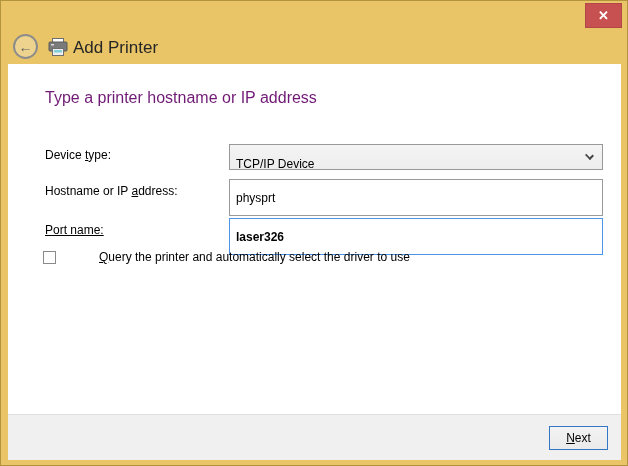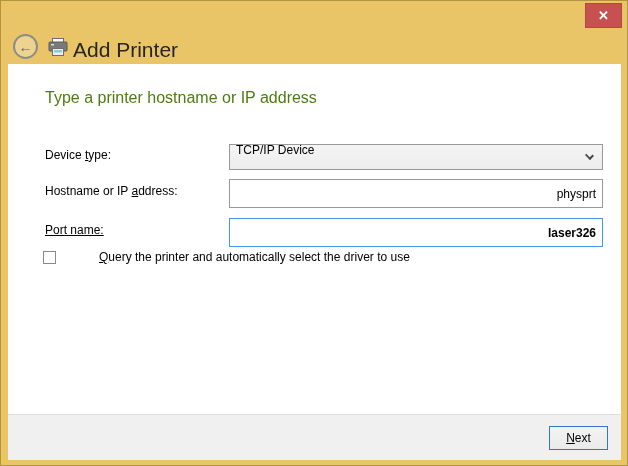--- a/index.html
+++ b/index.html
@@ -38,77 +38,76 @@
     color: #5F5F5F;
     display: flex; align-items: center; justify-content: center;
     font-size: 14px; line-height: 1;
   }
 
   .app-icon { position: absolute; left: 47px; top: 37px; width: 20px; height: 19px; }
 
   .app-title {
     position: absolute;
     left: 72px; top: 37px;
-    font-size: 21px;
+    font-size: 17px;
     color: #262626;
   }
 
   
   .content {
     position: absolute;
     left: 7px; top: 63px;
     width: 613px; height: 350px;
     background: #FFFFFF;
   }
 
   .heading {
     position: absolute;
     left: 37px; top: 25px;
     font-size: 16px;
-    color: #4d7c0f;
+    color: #701a75;
   }
 
   .field-label {
     position: absolute;
     left: 37px;
     font-size: 12px;
     color: #000000;
     white-space: nowrap;
   }
   .field-label .u, .ak { text-decoration: underline; }
 
   .combo {
     position: absolute;
     left: 221px; top: 80px;
     width: 374px; height: 23px;
     background: linear-gradient(#F4F4F4, #EDEDED);
     border: 1px solid #999999;
-    display: flex; align-items: flex-end;
+    display: flex; align-items: flex-start;
     padding: 12px 6px;
     font-size: 12px; color: #000;
   }
   .combo .chevron {
     position: absolute; right: 9px; top: 7px;
     width: 7px; height: 7px;
     border-right: 2px solid #444444;
     border-bottom: 2px solid #444444;
     transform: rotate(45deg) scale(1, 0.8);
   }
 
   .text-input {
     position: absolute;
     left: 221px;
-    width: 374px; height: 29px;
+    width: 374px; height: 37px;
     border: 1px solid #999999;
     background: #FFFFFF;
     font-family: "Liberation Sans", sans-serif;
     font-size: 12px; color: #000;
     padding: 0 6px;
     outline: none;
-    text-align: right;
   }
   .text-input.focused { border: 1px solid #4A94E8; font-weight: bold; }
 
   .checkbox-row { position: absolute; left: 35px; top: 186px; display: flex; align-items: center; gap: 36px; }
   .checkbox {
     width: 13px; height: 13px;
     background: #FFFFFF;
     border: 1px solid #8A8A8A;
     margin-right: 7px;
     flex: none;

